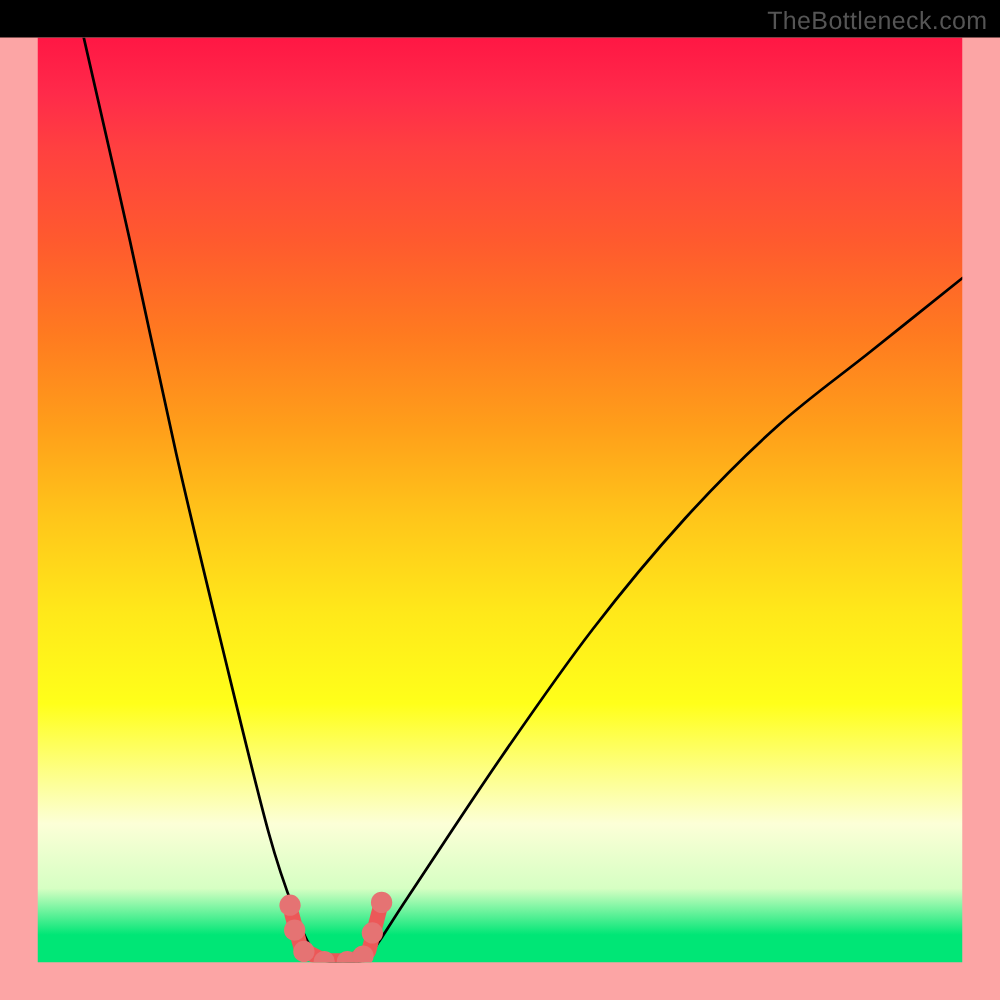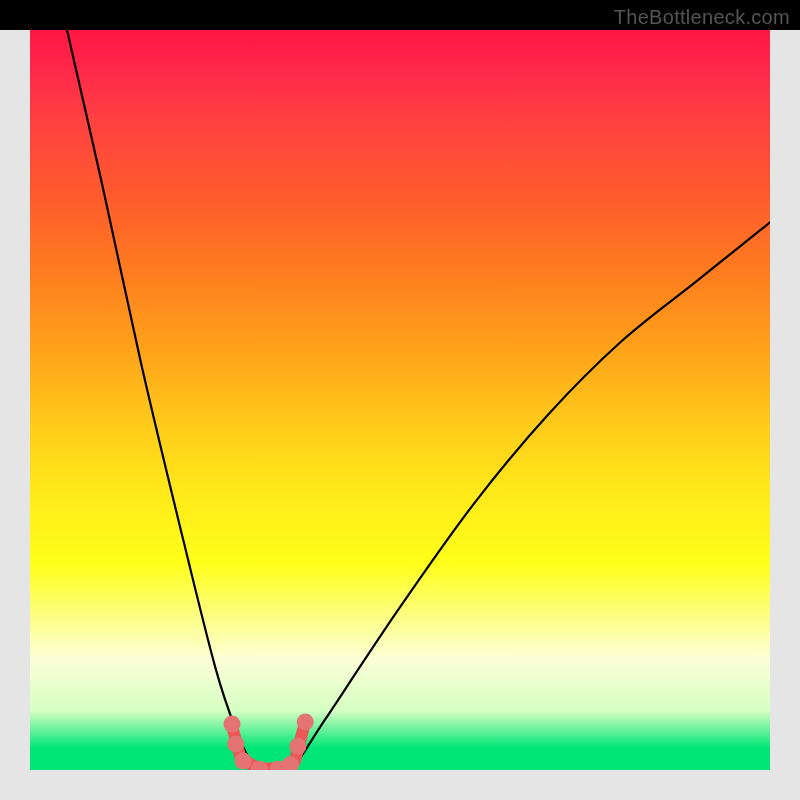--- a/index.html
+++ b/index.html
@@ -8,21 +8,21 @@
     width: 800px;
     height: 800px;
     background: #000;
     position: relative;
     overflow: hidden;
     font-family: Arial, Helvetica, sans-serif;
   }
   .frame {
     position: absolute;
     inset: 0;
-    background: #e5e5e5;
+    background: #fca5a5;
   }
   .plot-area {
     position: absolute;
     left: 30px;
     top: 30px;
     width: 740px;
     height: 740px;
     overflow: hidden;
   }
   .gradient {

